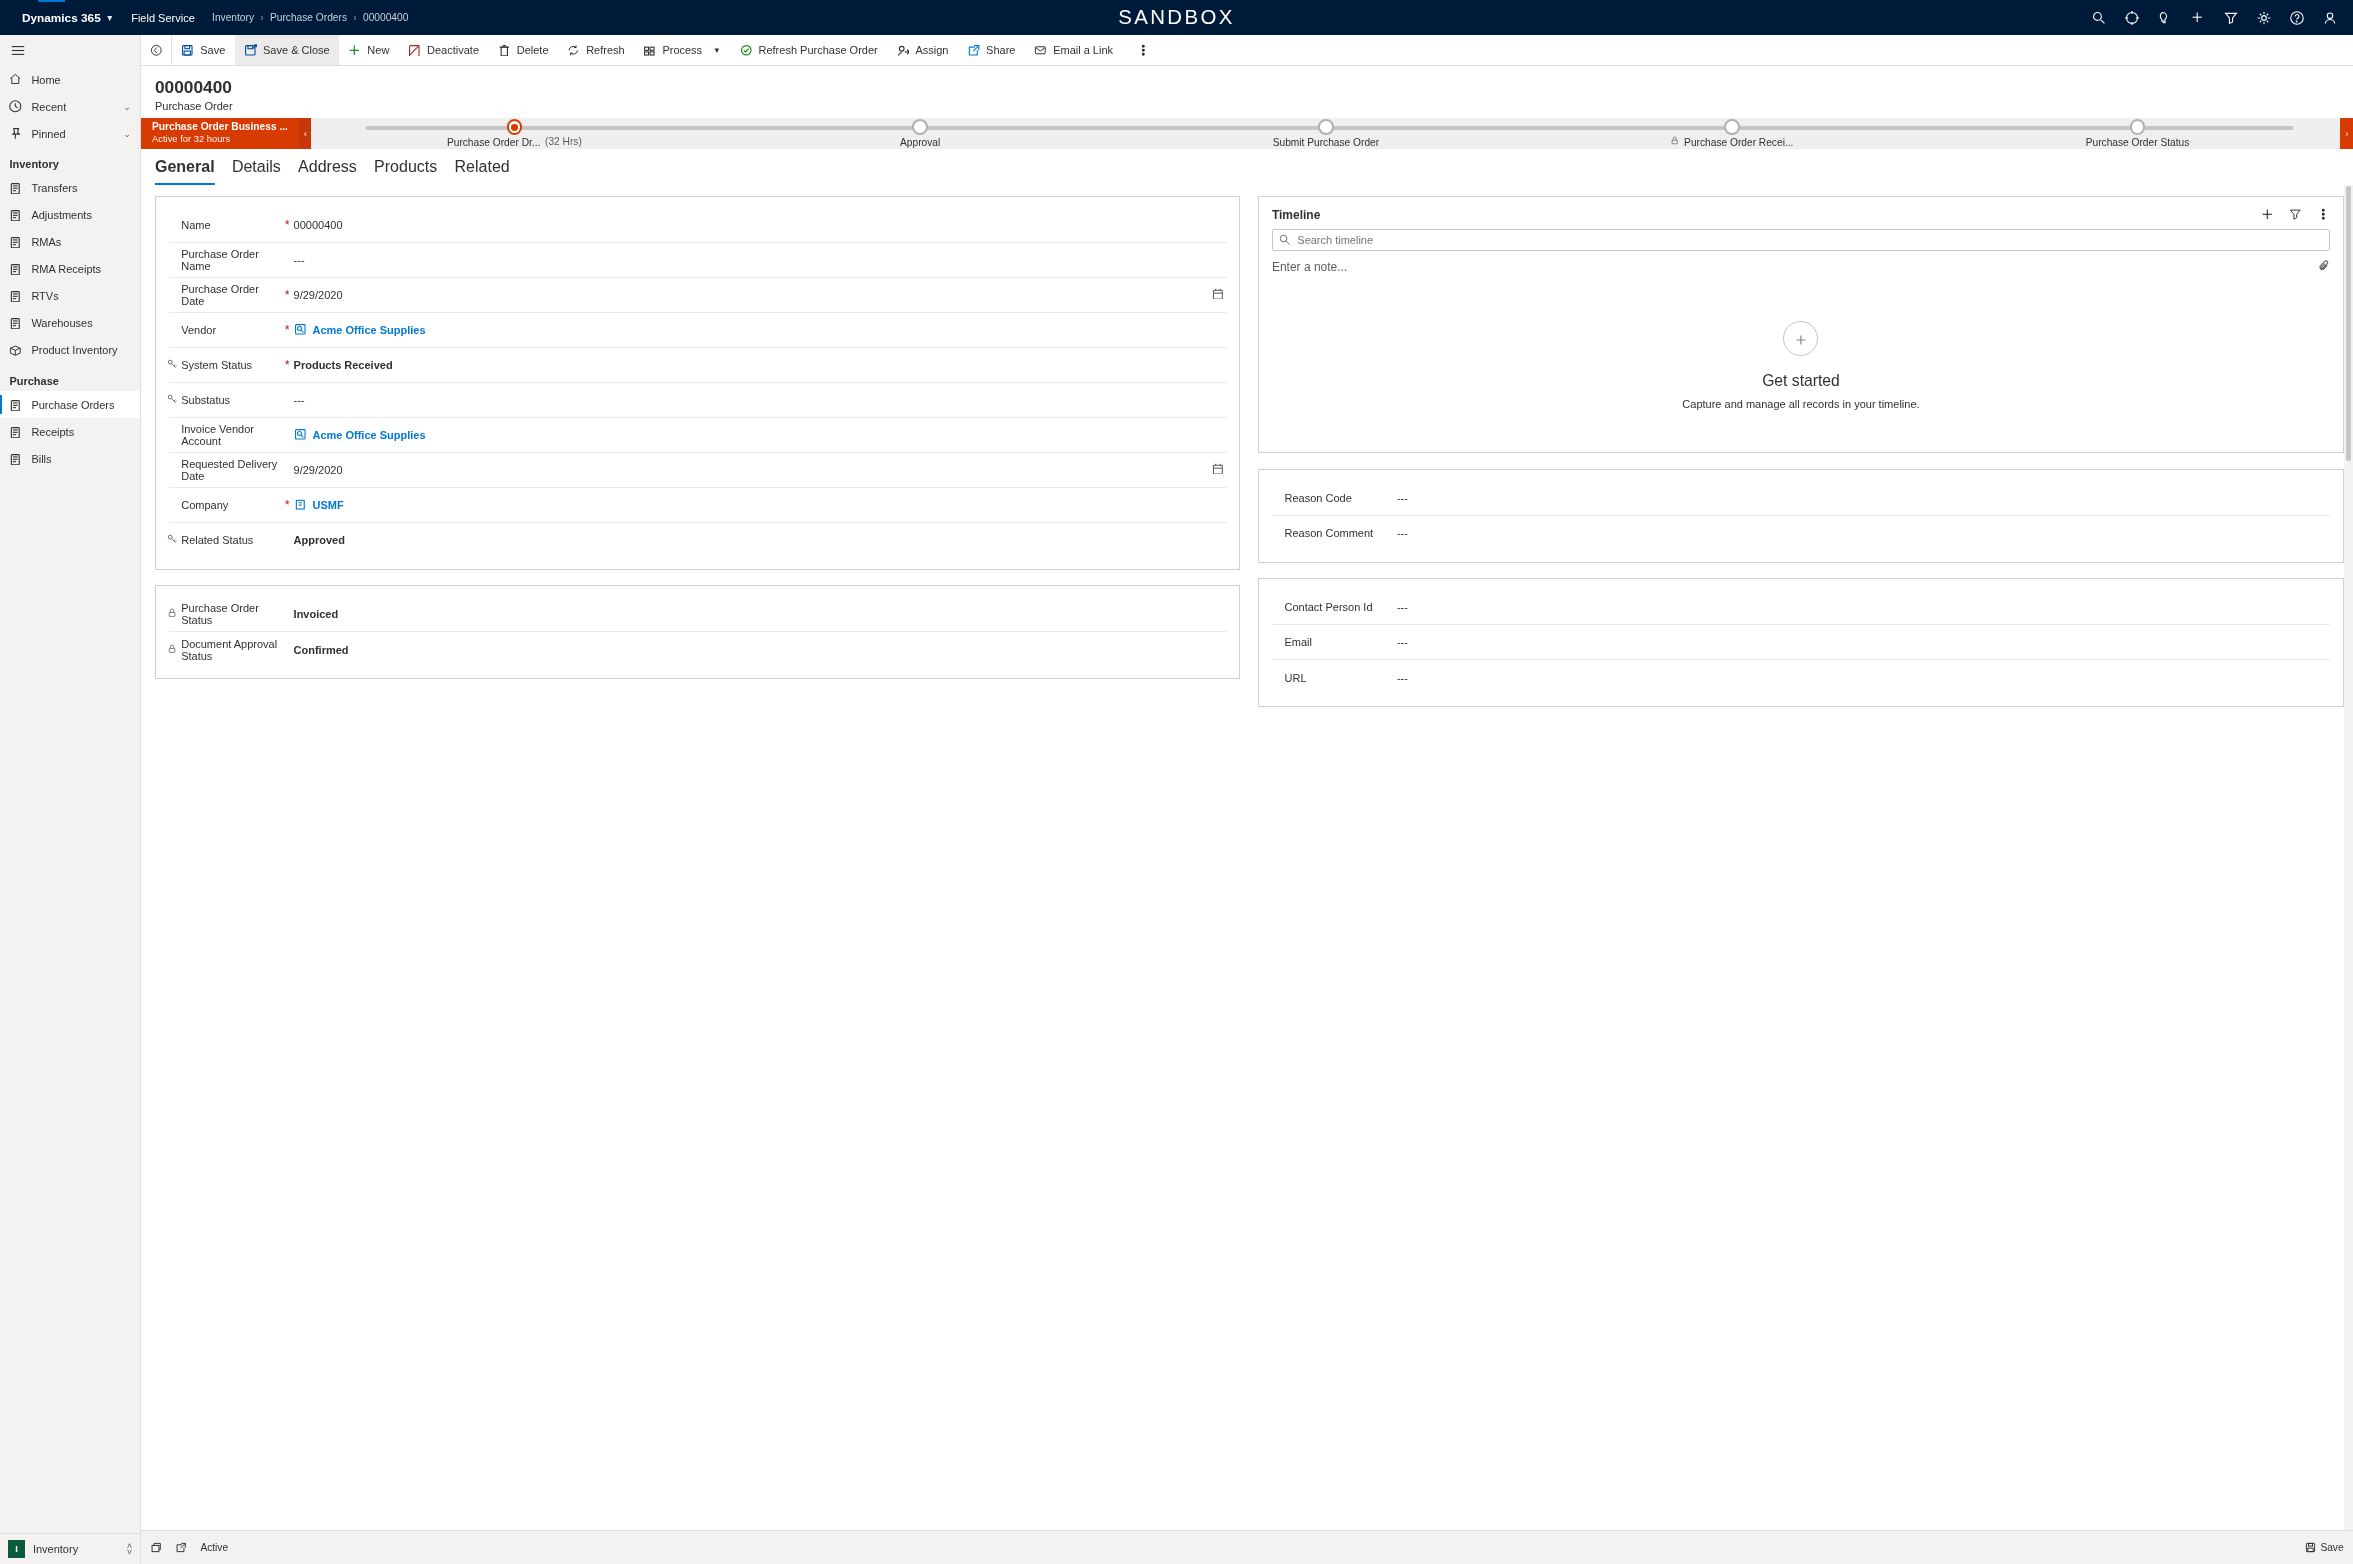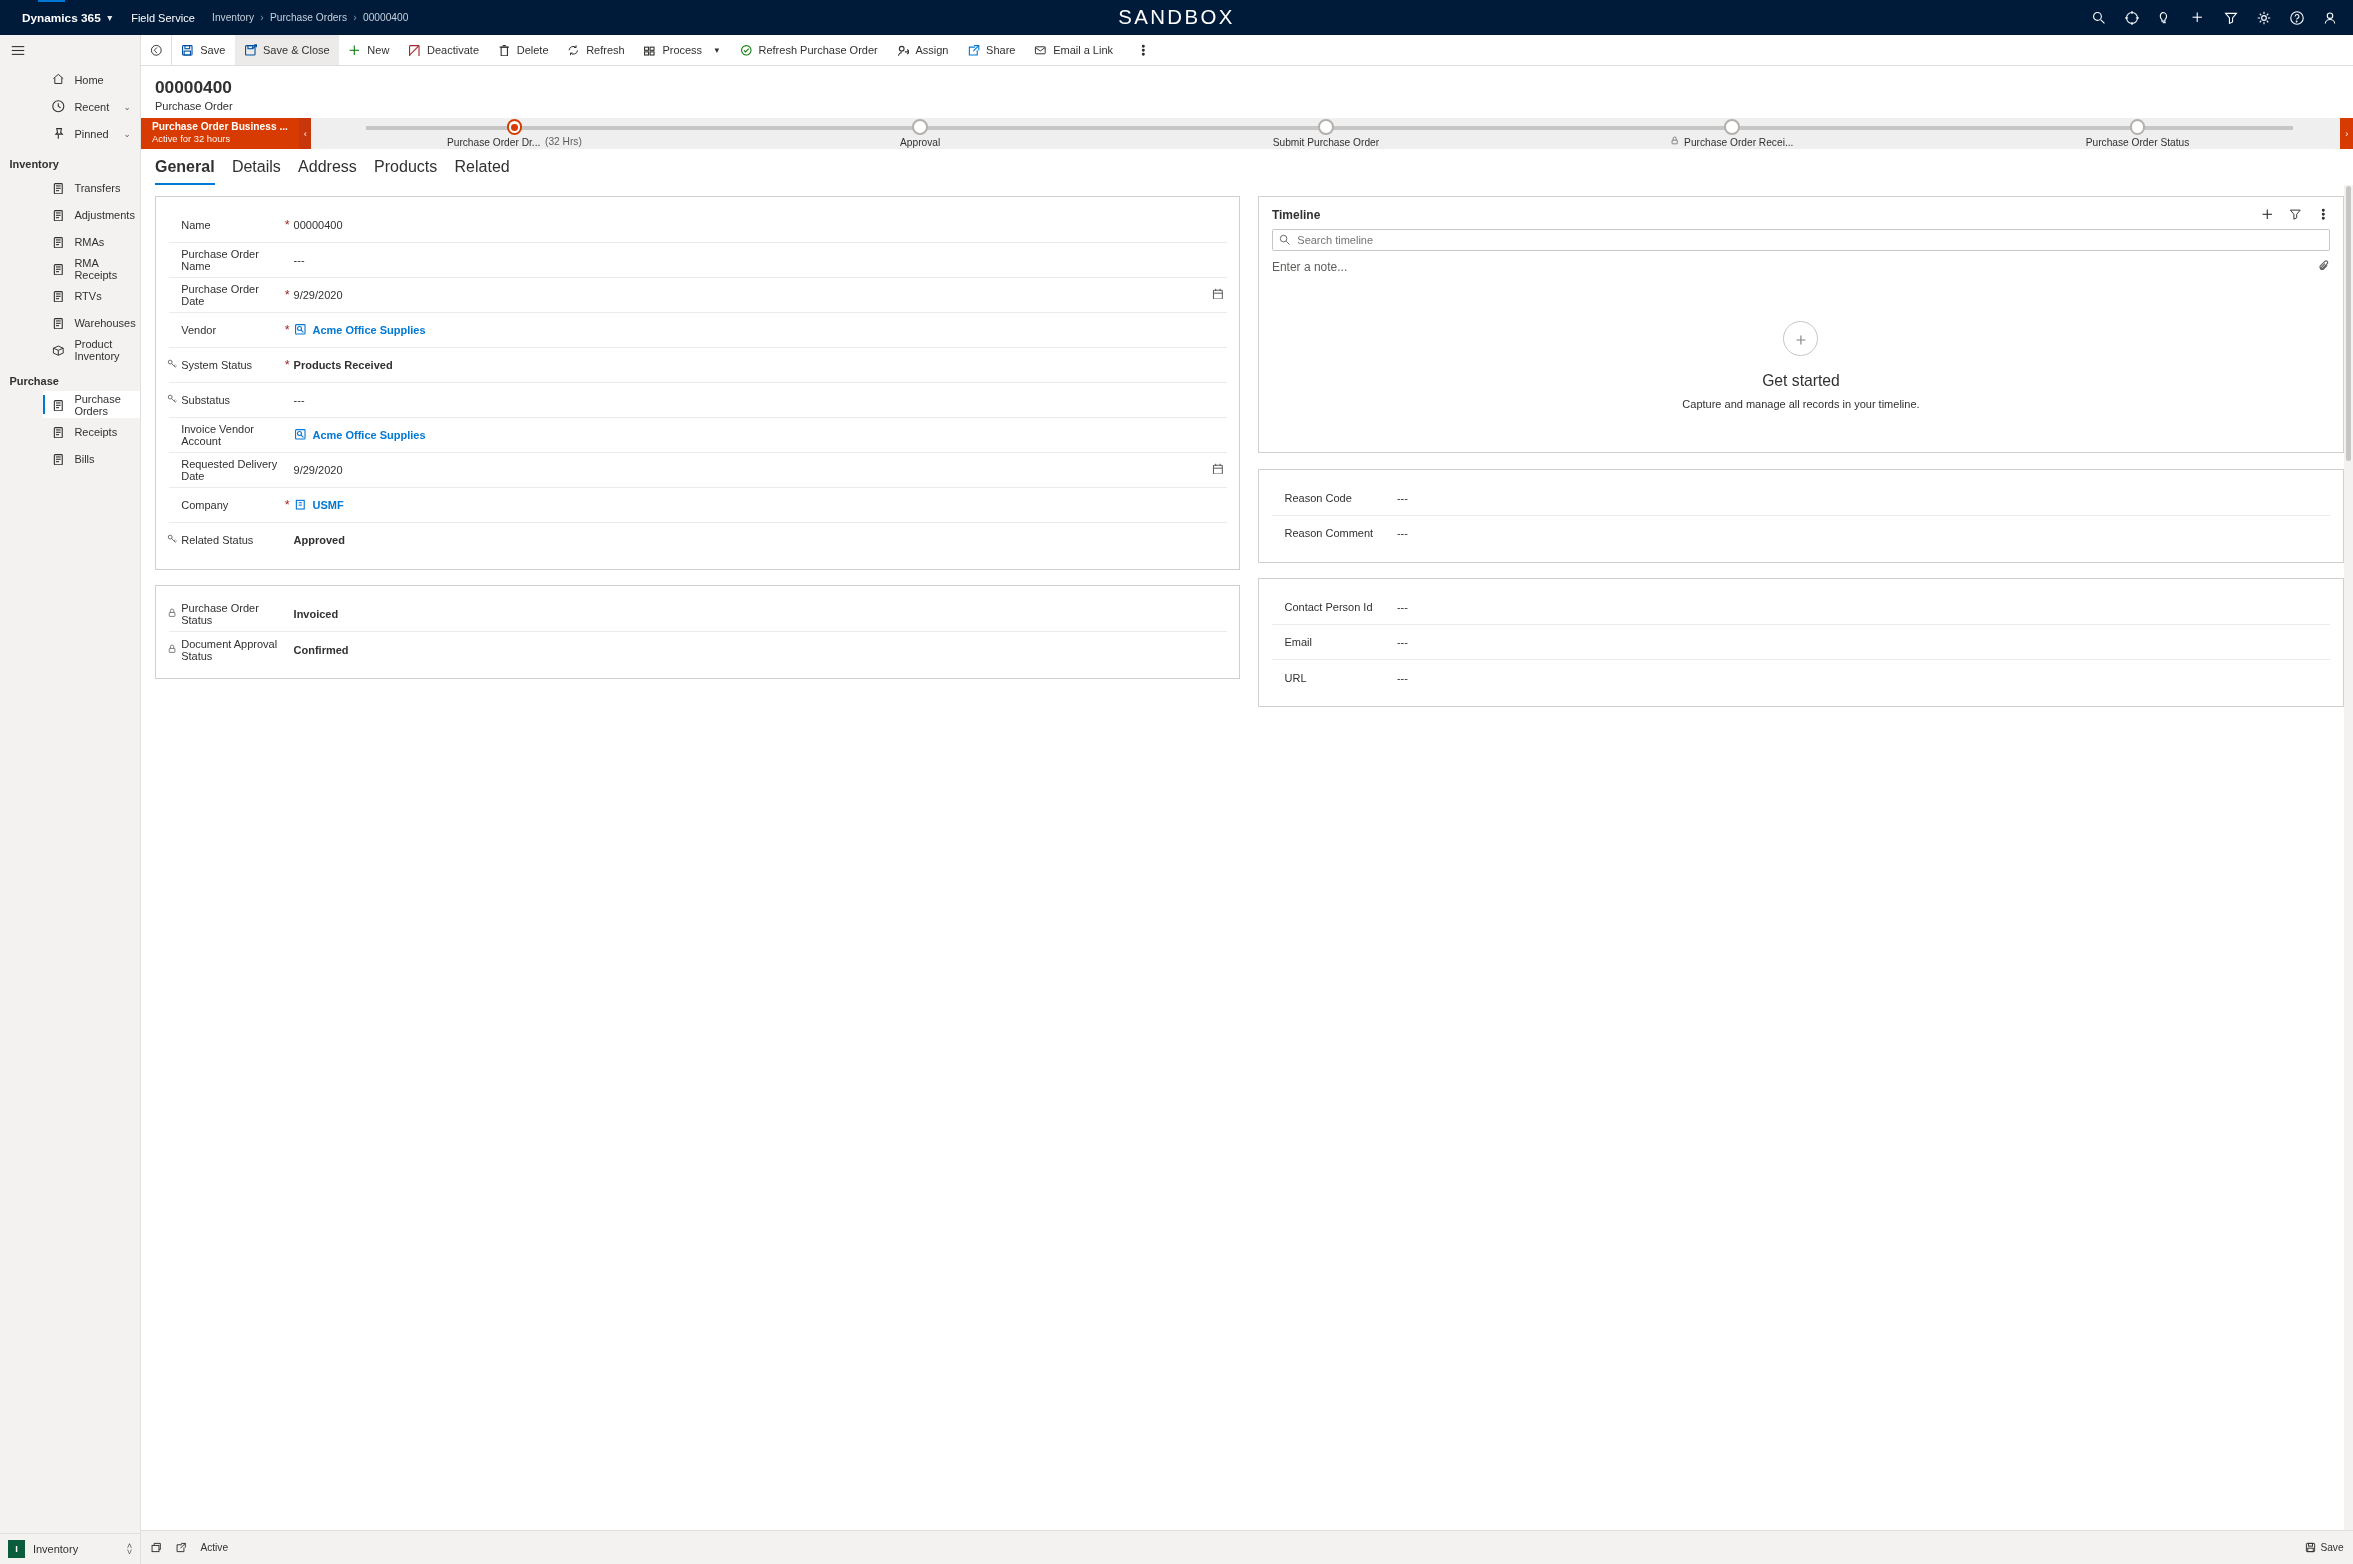--- a/index.html
+++ b/index.html
@@ -63,21 +63,21 @@
     flex-direction: column;
     position: relative;
   }
   .sidebar .hamburger {
     height: 31px; display:flex; align-items:center; padding-left: 11px;
     cursor:pointer;
   }
   .sidebar .hamburger svg { width:14px; height:11px; }
   .nav-item {
     display:flex; align-items:center; height:27px; padding: 0 9.4px;
-    gap: 9.4px; cursor:pointer; font-size:11px; color:#323130;margin-left:43px;
+    gap: 9.4px; cursor:pointer; font-size:11px; color:#323130;
   }
   .nav-item .chev-r { margin-left:auto; font-size:8.6px; color:#605e5c; }
   .nav-item svg { width:12.6px; height:12.6px; flex:none; }
   .nav-section-head {
     padding: 11px 9.4px 4.7px 9.4px;
     font-weight:600;
     font-size:11px;
   }
   .nav-item.selected {
     background:#fff;

